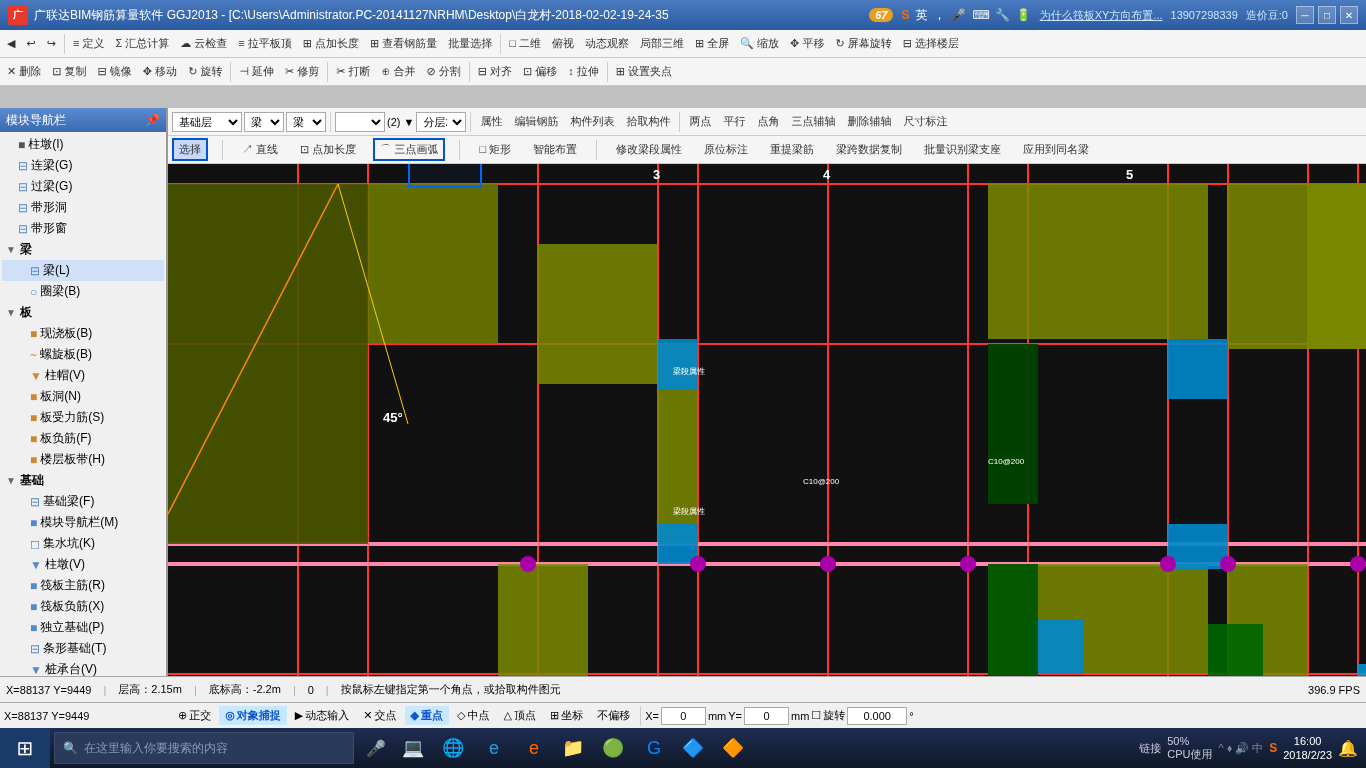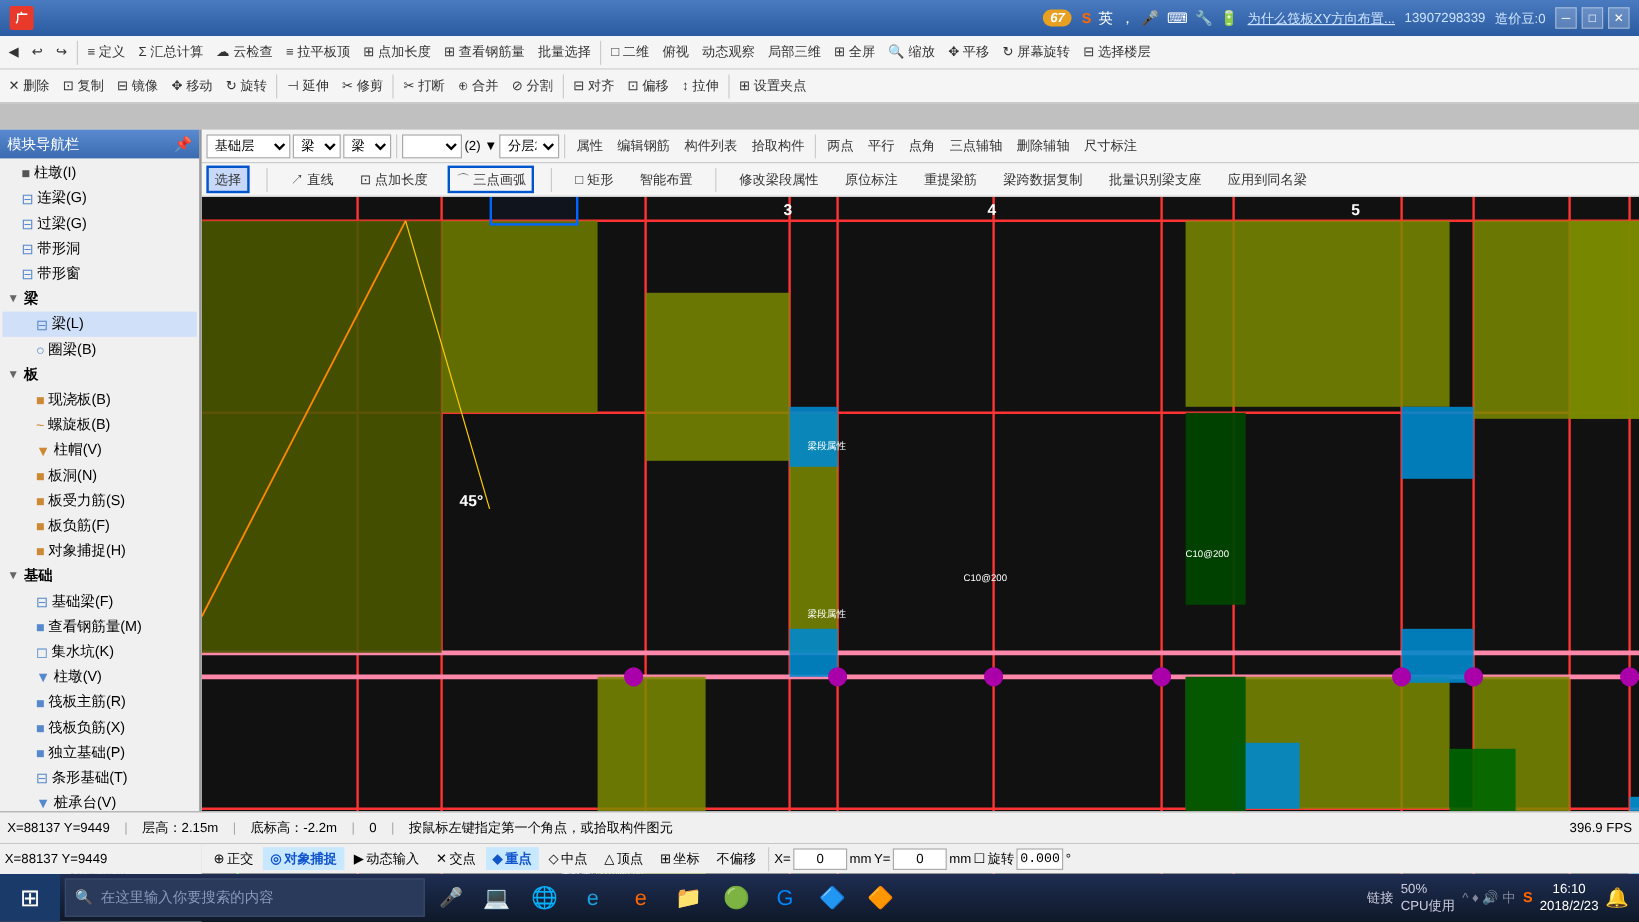--- a/index.html
+++ b/index.html
@@ -84,20 +84,21 @@
     .win-taskbar-app { width: 40px; height: 40px; display: flex; align-items: center; justify-content: center; cursor: pointer; position: relative; }
     .win-systray { margin-left: auto; display: flex; align-items: center; gap: 4px; padding: 0 8px; color: #ccd; font-size: 11px; }
     .win-clock { text-align: center; color: white; font-size: 11px; line-height: 1.3; }
   </style>
 </head>
 <body>
 
 <div id="titlebar">
   <div class="title-left">
     <div class="title-logo">广</div>
+    <span class="title-text">广联达BIM钢筋算量软件 GGJ2013 - [C:\Users\Administrator.PC-20141127NRHM\Desktop\白龙村-2018-02-02-19-24-35</span>
   </div>
   <div class="title-right">
     <span class="fps-badge">67</span>
     <div class="sougou-area">
       <span class="sougou-icon">S</span>
       <span>英</span>
       <span>，</span>
       <span>🎤</span>
       <span>⌨</span>
       <span>🔧</span>
@@ -223,34 +224,34 @@
     <div class="tree-item" style="padding-left:28px;">
       <span style="color:#cc8833;">■</span> 
         <span>板受力筋(S)</span>
     </div>
     <div class="tree-item" style="padding-left:28px;">
       <span style="color:#cc8833;">■</span> 
         <span>板负筋(F)</span>
     </div>
     <div class="tree-item" style="padding-left:28px;">
       <span style="color:#cc8833;">■</span> 
-        <span>对象捕捉(H)</span>
+        <span>楼层板带(H)</span>
     </div>
 
     <div class="tree-section-header">
       <span class="tree-toggle">▼</span>
       <span class="section-header-bold">基础</span>
     </div>
     <div class="tree-item" style="padding-left:28px;">
       <span style="color:#5588cc;">⊟</span> 
         <span>基础梁(F)</span>
     </div>
     <div class="tree-item" style="padding-left:28px;">
       <span style="color:#5588cc;">■</span> 
-        <span>查看钢筋量(M)</span>
+        <span>模块导航栏(M)</span>
     </div>
     <div class="tree-item" style="padding-left:28px;">
       <span style="color:#5588cc;">◻</span> 
         <span>集水坑(K)</span>
     </div>
     <div class="tree-item" style="padding-left:28px;">
       <span style="color:#5588cc;">▼</span> 
         <span>柱墩(V)</span>
     </div>
     <div class="tree-item" style="padding-left:28px;">
@@ -468,21 +469,21 @@
   </div>
   <div class="tb-sep"></div>
   <span>X=</span>
   <input class="snap-input" value="0" style="width: 45px;">
   <span>mm</span>
   <span>Y=</span>
   <input class="snap-input" value="0" style="width: 45px;">
   <span>mm</span>
   <span>☐</span>
   <span>旋转</span>
-  <input class="snap-input" value="0.000" style="width: 39px; font-family: Liberation Mono, monospace;">
+  <input class="snap-input" value="0.000" style="width: 60px;">
   <span>°</span>
 </div>
 
 <div style="position:absolute;bottom:40px;left:0;width:168px;height:26px;background:#f0f0f0;border-top:1px solid #aaa;display:flex;align-items:center;padding:0 6px;font-size:11px;z-index:10;">
   <span>X=88137  Y=9449</span>
 </div>
 
 <div style="position:absolute;bottom:40px;left:0;right:0;height:0px;"></div>
 
 <div style="position:absolute;bottom:66px;left:0;right:0;height:0;"></div>
@@ -549,18 +550,18 @@
   <div class="win-systray" style="margin-left:auto;display:flex;align-items:center;gap:6px;padding:0 8px;">
     <span style="color:#ccd;font-size:11px;">链接</span>
     <span style="color:#ccd;font-size:11px;">
       <span>50%</span>
       <br>
       <span>CPU使用</span>
     </span>
     <span style="color:#aabb;font-size:11px;">^ ♦ 🔊 中</span>
     <span style="color:#ff6600;font-size:12px;font-weight:bold;">S</span>
     <div class="win-clock">
-      <div style="color:white;font-size:11px;">16:10</div>
+      <div style="color:white;font-size:11px;">16:00</div>
       <div style="color:white;font-size:11px;">2018/2/23</div>
     </div>
     <span style="color:#ccd;font-size:16px;cursor:pointer;">🔔</span>
   </div>
 </div>
 
 </body></html>

